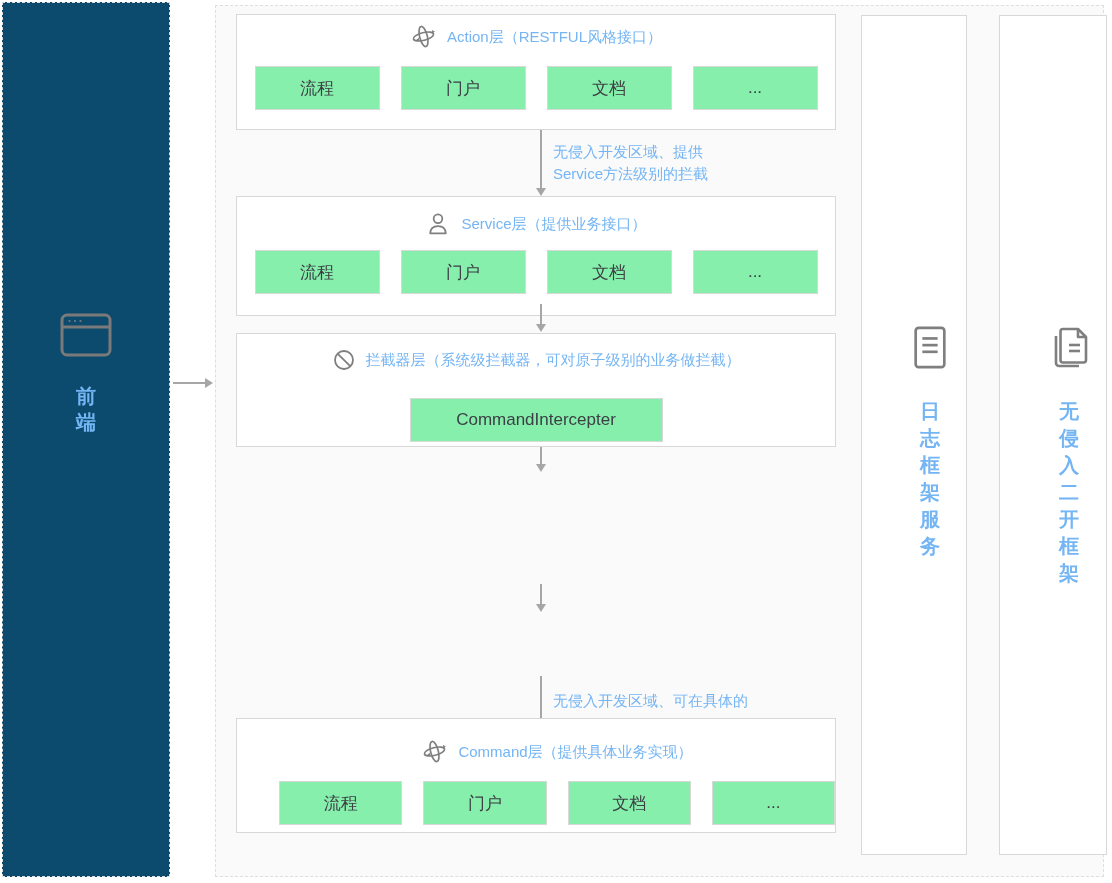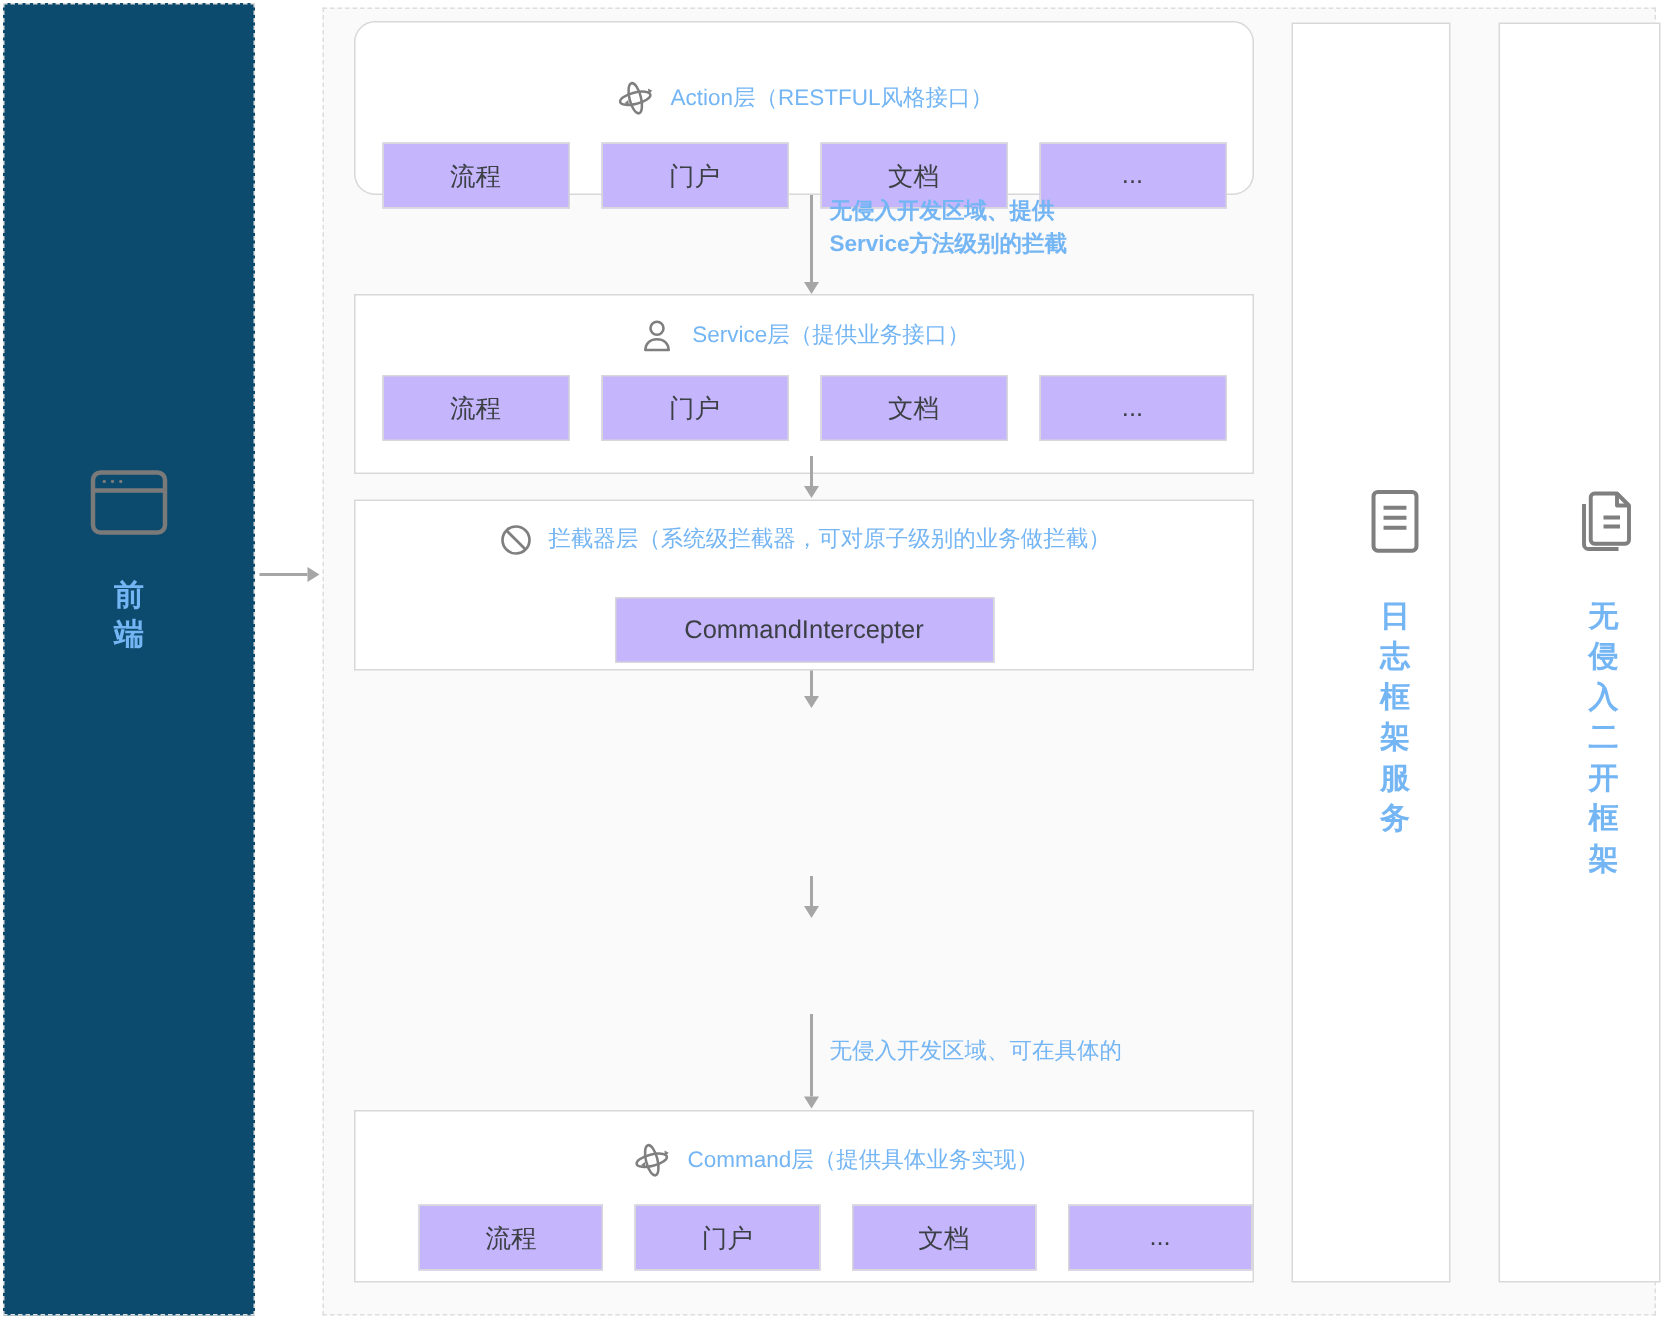--- a/index.html
+++ b/index.html
@@ -19,30 +19,30 @@
 
   
   .layer {
     position:absolute; left:20px; width:600px;
     background:#fff; border:1px solid #d8d8d8;
   }
   .layer-header { display:flex; align-items:center; justify-content:center; gap:10px; }
   .layer-title { font-size:15px; color:#74b5f4; line-height:24px; }
   .boxes { display:flex; justify-content:center; }
   .box {
-    height:44px; background:#c4b5fd; border:1px solid #d8d8d8;
+    height:44px; background:#86efac; border:1px solid #d8d8d8;
     display:flex; align-items:center; justify-content:center;
     font-size:17px; color:#3c4045;
   }
-  .l1 { top:8px;   height:116px; padding-top:37px;border-radius:14px; }
+  .l1 { top:8px;   height:116px; padding-top:8px; }
   .l2 { top:190px; height:120px; padding-top:14px; }
   .l3 { top:327px; height:114px; padding-top:14px; }
   .l4 { top:467px; height:111px; padding-top:14px; }
   .l5 { top:611px; height:63px; display:flex; align-items:center; justify-content:center; }
-  .l6 { top:734px; height:115px; padding-top:19px;padding-left:42px; }
+  .l6 { top:712px; height:115px; padding-top:19px;padding-left:42px; }
   .l1 .boxes, .l6 .boxes { margin-top:16px; gap:21px; }
   .l2 .boxes { margin-top:13px; gap:21px; }
   .l3 .boxes { margin-top:26px; }
   .l4 .boxes { margin-top:14px; gap:14px; }
   .w-small { width:125px; }
   .w-wide  { width:253px; }
   .w-mid   { width:175px; }
 
   
   .v-arrow { position:absolute; width:2px; background:#a6a6a6; }
@@ -111,21 +111,21 @@
       </div>
       <div class="boxes">
         <div class="box w-small">流程</div>
         <div class="box w-small">门户</div>
         <div class="box w-small">文档</div>
         <div class="box w-small">...</div>
       </div>
     </div>
 
     <div class="v-arrow" style="left:324px;top:124px;height:58px;"></div>
-    <div class="arrow-note" style="left:337px;top:124px;font-weight:bold;">
+    <div class="arrow-note" style="left:337px;top:135px;">
       <div>无侵入开发区域、提供</div>
       <div>Service方法级别的拦截</div>
     </div>
 
     <div class="layer l2">
       <div class="layer-header">
         <span class="icon">
           <svg width="26" height="26" viewBox="0 0 24 24" fill="none" stroke="#7f7f7f" stroke-width="1.6" stroke-linejoin="round">
             <circle cx="12" cy="7.2" r="4"></circle>
             <path d="M4.8 20.6 c0.3-4.4 3.2-6.6 7.2-6.6 s6.9 2.2 7.2 6.6 z"></path>

